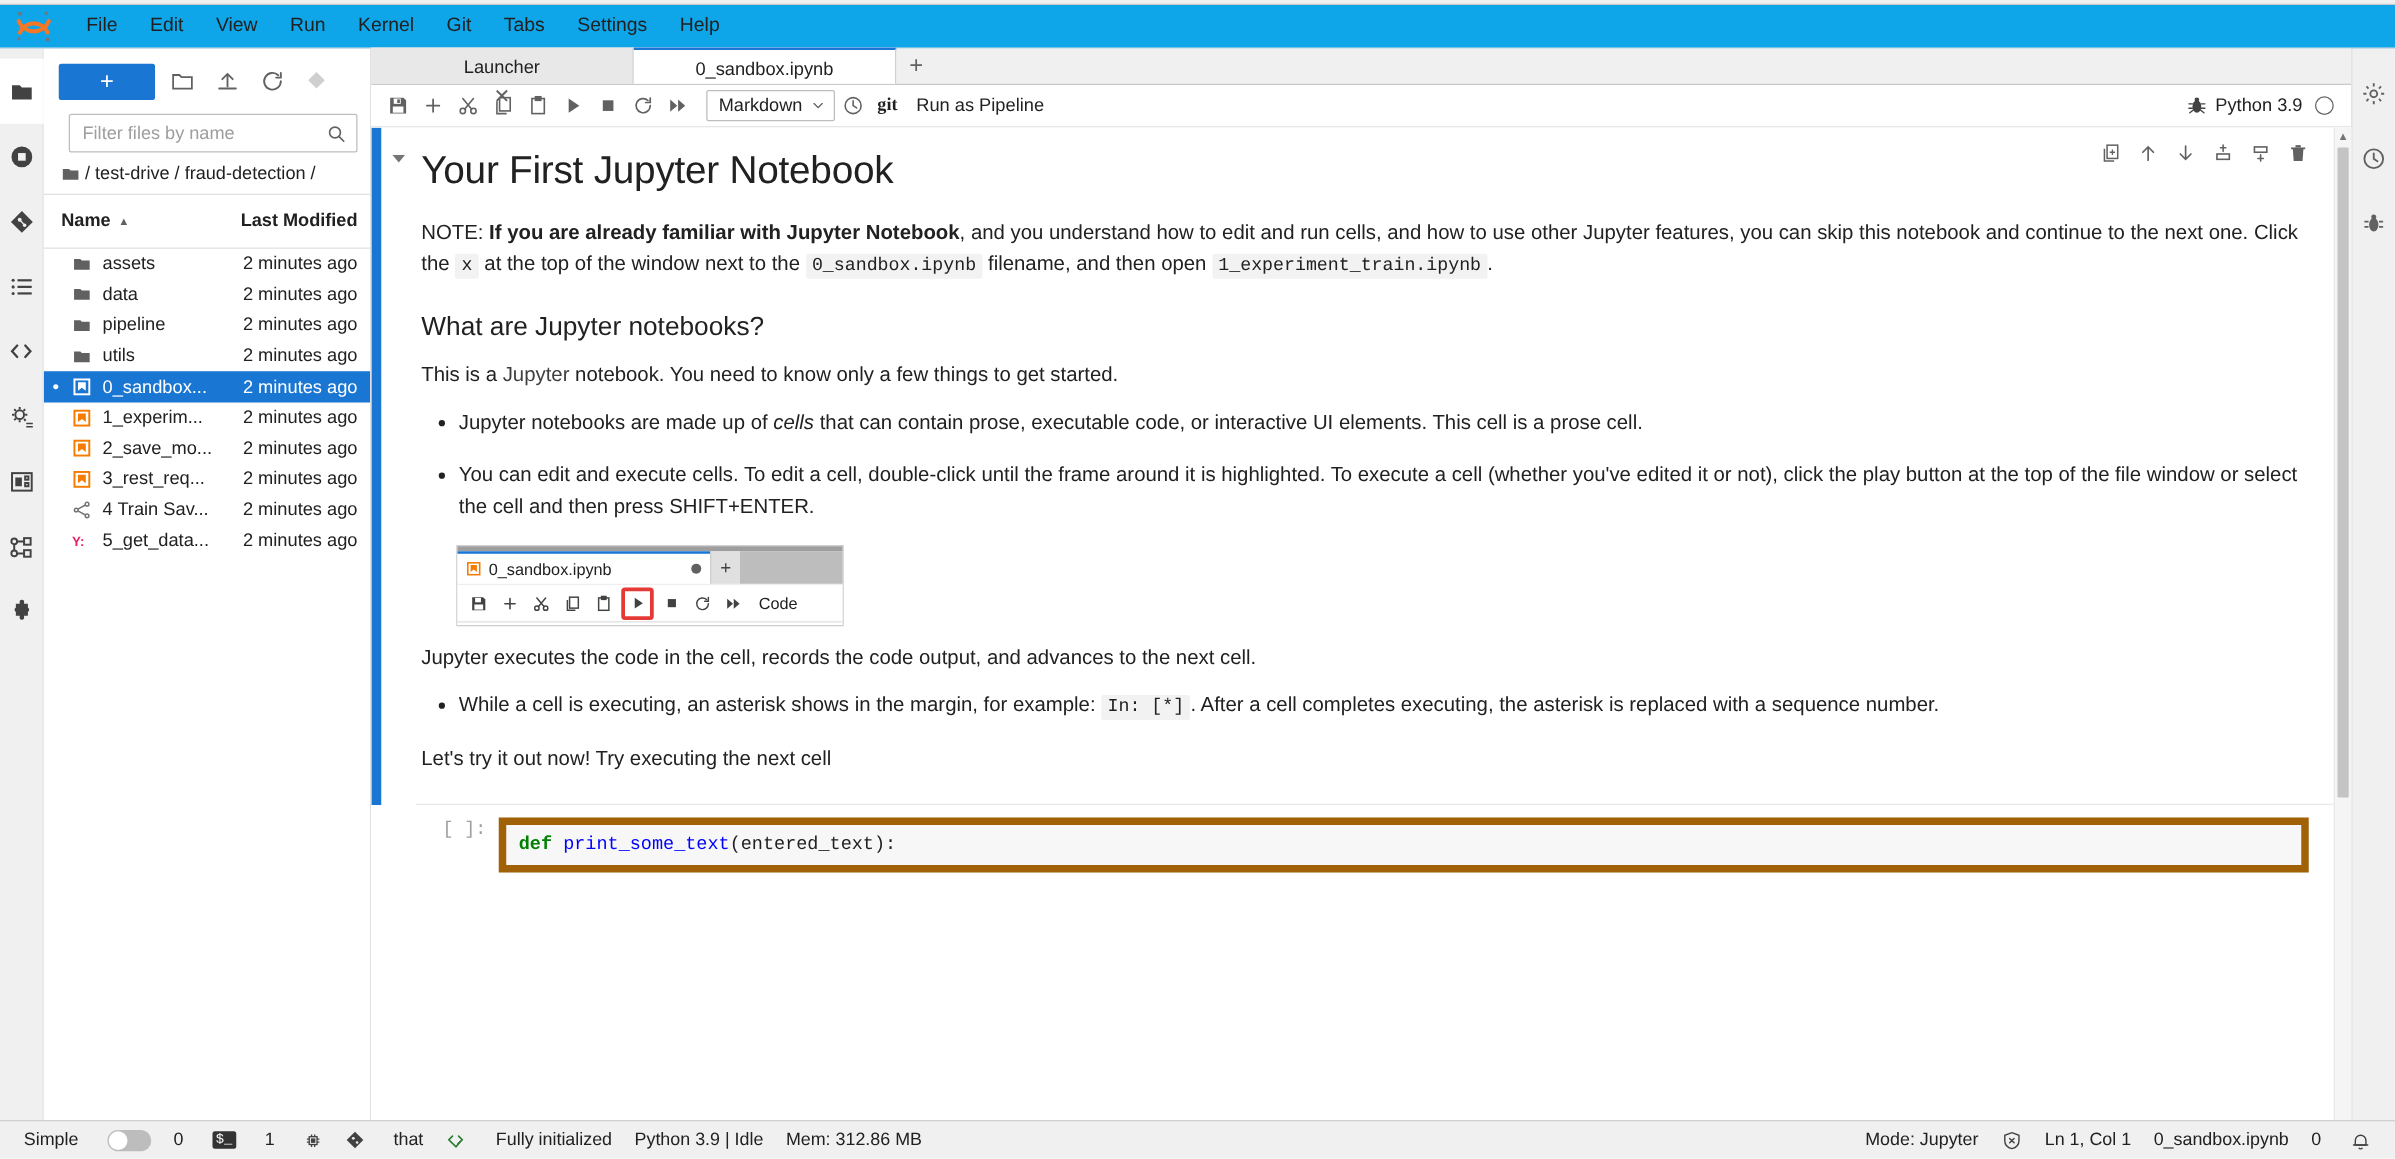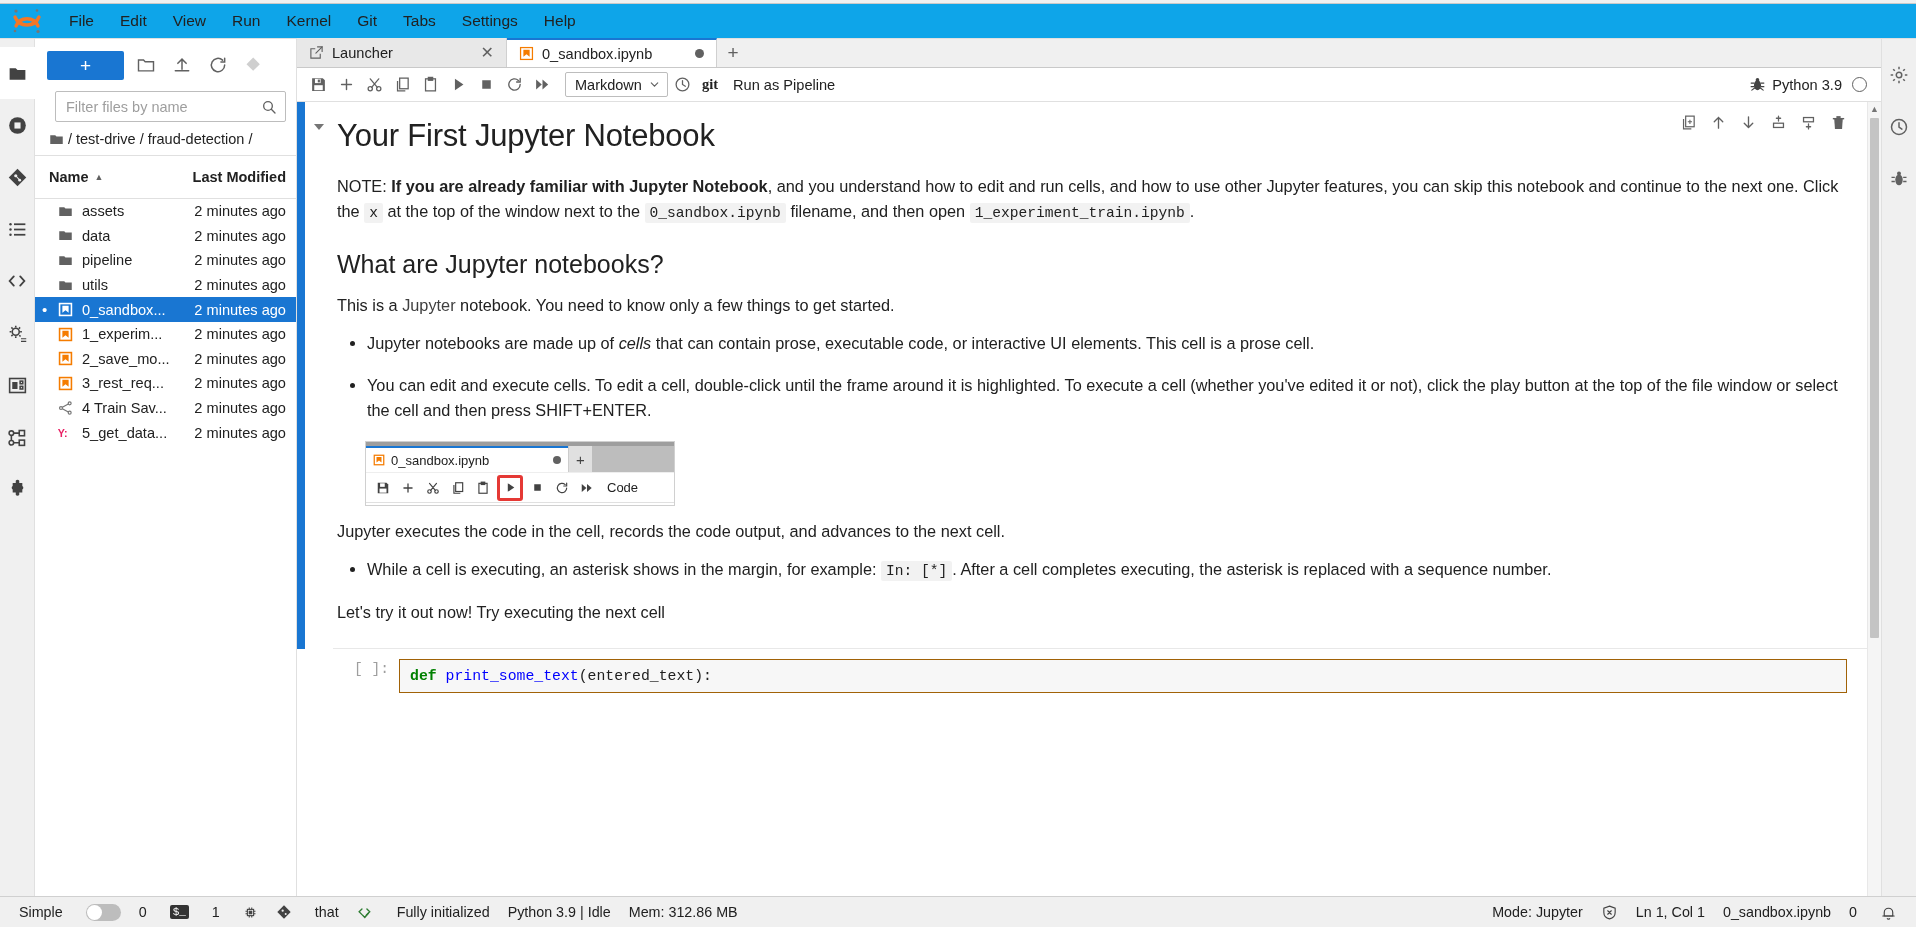--- a/index.html
+++ b/index.html
@@ -87,21 +87,21 @@
     justify-content:center; flex:0 0 20px;}
   .fr-name { flex:1; padding-left:7px; white-space:nowrap; overflow:hidden; }
   .fr-mod { width:108px; text-align:right; padding-right:10px; white-space:nowrap;margin-left:12px;}
   
   .dock { flex:1; display:flex; flex-direction:column; background:#fff; min-width:0;}
   .tabbar { height:29px; background:#f0f0f0; display:flex; align-items:flex-end;
     border-bottom:1px solid #c9c9c9; padding-top:4px;}
   .tab {
     height:29px; display:flex; align-items:center; gap:8px; padding:0 12px;
     font-size:14.6px; background:#e8e8e8; border-right:1px solid #d0d0d0;
-    cursor:pointer; color:#212121; min-width:210px; position:relative;
+    cursor:pointer; color:#212121; min-width:210px; position:relative;flex-direction:column;
   }
   .tab.active { background:#ffffff; border-top:2px solid #1976d2; }
   .tab .tlabel { flex:1; white-space:nowrap; }
   .tab .tclose { color:#616161; font-size:16px; line-height:1; }
   .tab .tdot { width:9px; height:9px; border-radius:50%; background:#616161; }
   .newtab { width:32px; height:29px; display:flex; align-items:center;
     justify-content:center; font-size:19px; color:#616161; cursor:pointer;}
   .nbtoolbar {
     height:34px; display:flex; align-items:center; gap:2px; padding:0 8px;
     border-bottom:1px solid #e0e0e0; background:#fff;
@@ -133,21 +133,21 @@
     border-right:5px solid transparent;border-top:6px solid #757575; cursor:pointer;}
   .cell-body { flex:1; padding:6px 20px 10px 4px; min-width:0; }
   .md-cell { position:relative; }
   .celltoolbar {
     position:absolute; right:14px; top:8px; display:flex; gap:13px;
     background:#fff; padding:4px 6px; z-index:5;
   }
   .ct-btn { color:#616161; cursor:pointer; display:flex; }
   h1.nb { font-size:31px; font-weight:400; margin:10px 0 20px 0; color:#212121;
     letter-spacing:-0.2px;}
-  h2.nb { font-size:25px; font-weight:400; margin:26px 0 14px 0; color:#212121;}
+  h2.nb { font-size:21px; font-weight:400; margin:26px 0 14px 0; color:#212121;}
   p.nb { font-size:16.3px; line-height:1.52; margin:13px 0; color:#212121;}
   ul.nb { margin:12px 0; padding-left:30px; }
   li.nb { font-size:16.3px; line-height:1.52; margin-bottom:18px; color:#212121;}
   li.nb::marker { color:#212121; }
   code.inl {
     font-family:"Liberation Mono", monospace; font-size:14.6px;
     background:#f2f2f2; padding:2px 5px; border-radius:2px; color:#212121;
   }
   a.nb { color:#404040; text-decoration:none; }
   .cellborder { border-bottom:1px solid #e8e8e8; }
@@ -171,21 +171,21 @@
     justify-content:center;color:#424242;}
   .shot-run { border:3px solid #e53935; border-radius:3px; width:26px;height:26px;
     display:flex;align-items:center;justify-content:center; color:#424242;}
   .shot-code { font-size:13px; color:#212121; margin-left:6px;}
   .shot-under { height:3px; background:#fff; border-top:1px solid #e0e0e0;}
   
   .codecell { display:flex; align-items:flex-start; padding-top:10px;}
   .prompt { width:62px; flex:0 0 62px; text-align:right; padding-right:10px;
     font-family:"Liberation Mono", monospace; font-size:14.6px; color:#9e9e9e;
     padding-top:2px;}
-  .codebox { flex:1; background:#f7f7f7; border:1px solid #a16207;
+  .codebox { flex:1; background:#f7f7f7; border:6px solid #a16207;
     padding:5px 10px; font-family:"Liberation Mono", monospace; font-size:14.8px;
     line-height:1.5; min-height:30px; overflow:hidden;}
   .kw { color:#008000; font-weight:bold; }
   .fn { color:#0000ff; }
   
   .vscroll { width:14px; background:#f5f5f5; border-left:1px solid #e8e8e8;
     display:flex; flex-direction:column; align-items:center; flex:0 0 14px;}
   .vs-arrow { font-size:9px; color:#757575; padding:2px 0; }
   .vs-thumb { width:9px; background:#c4c4c4; border-radius:1px; margin-top:2px; }
   

